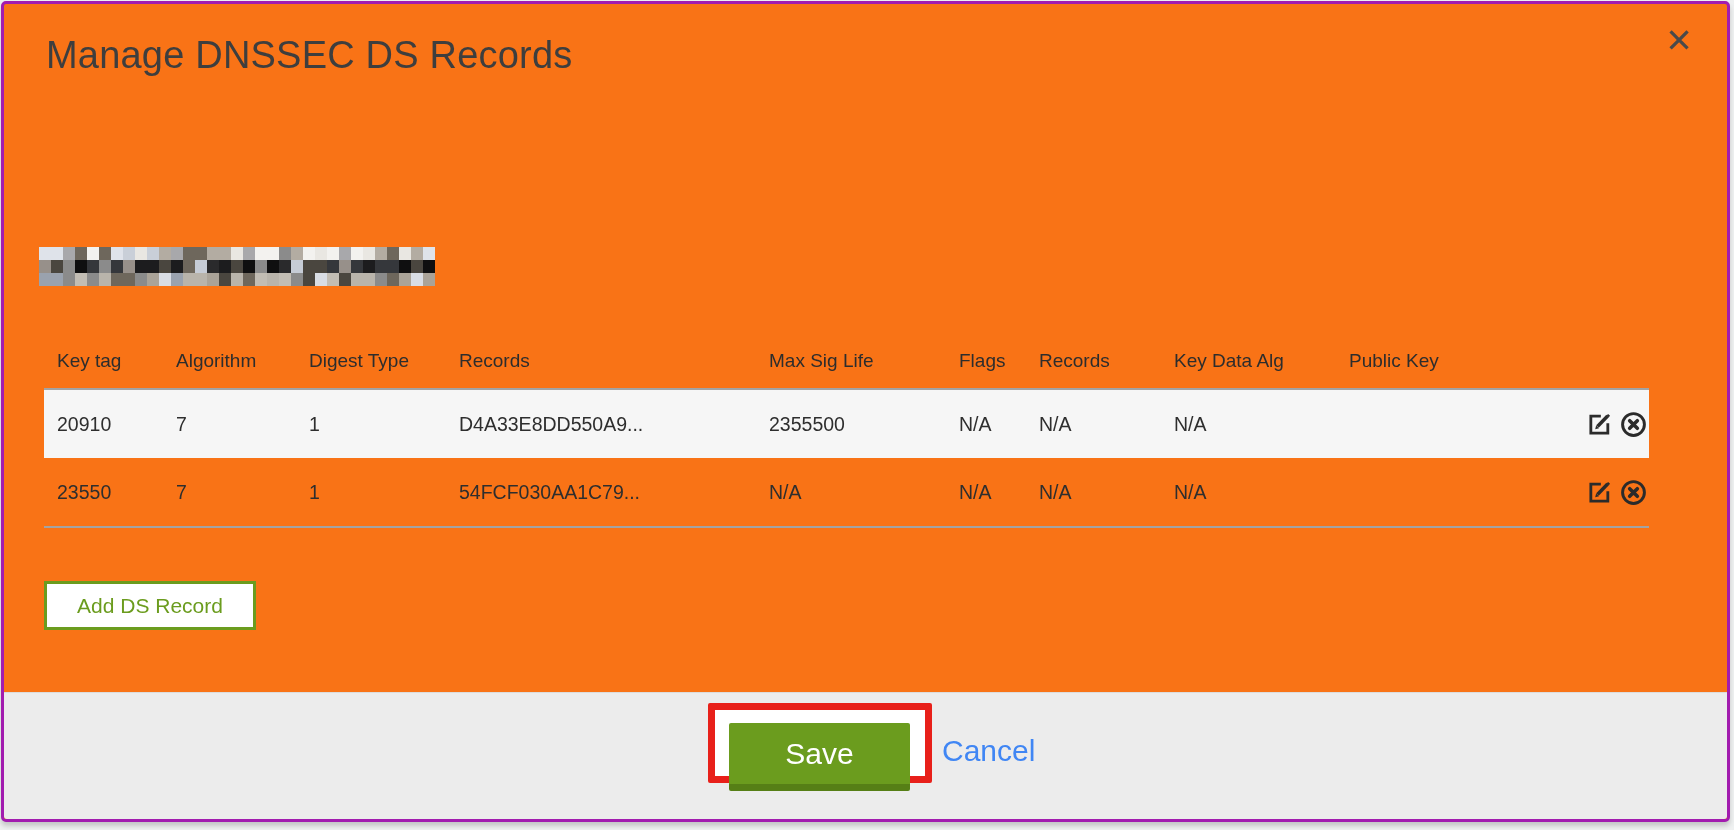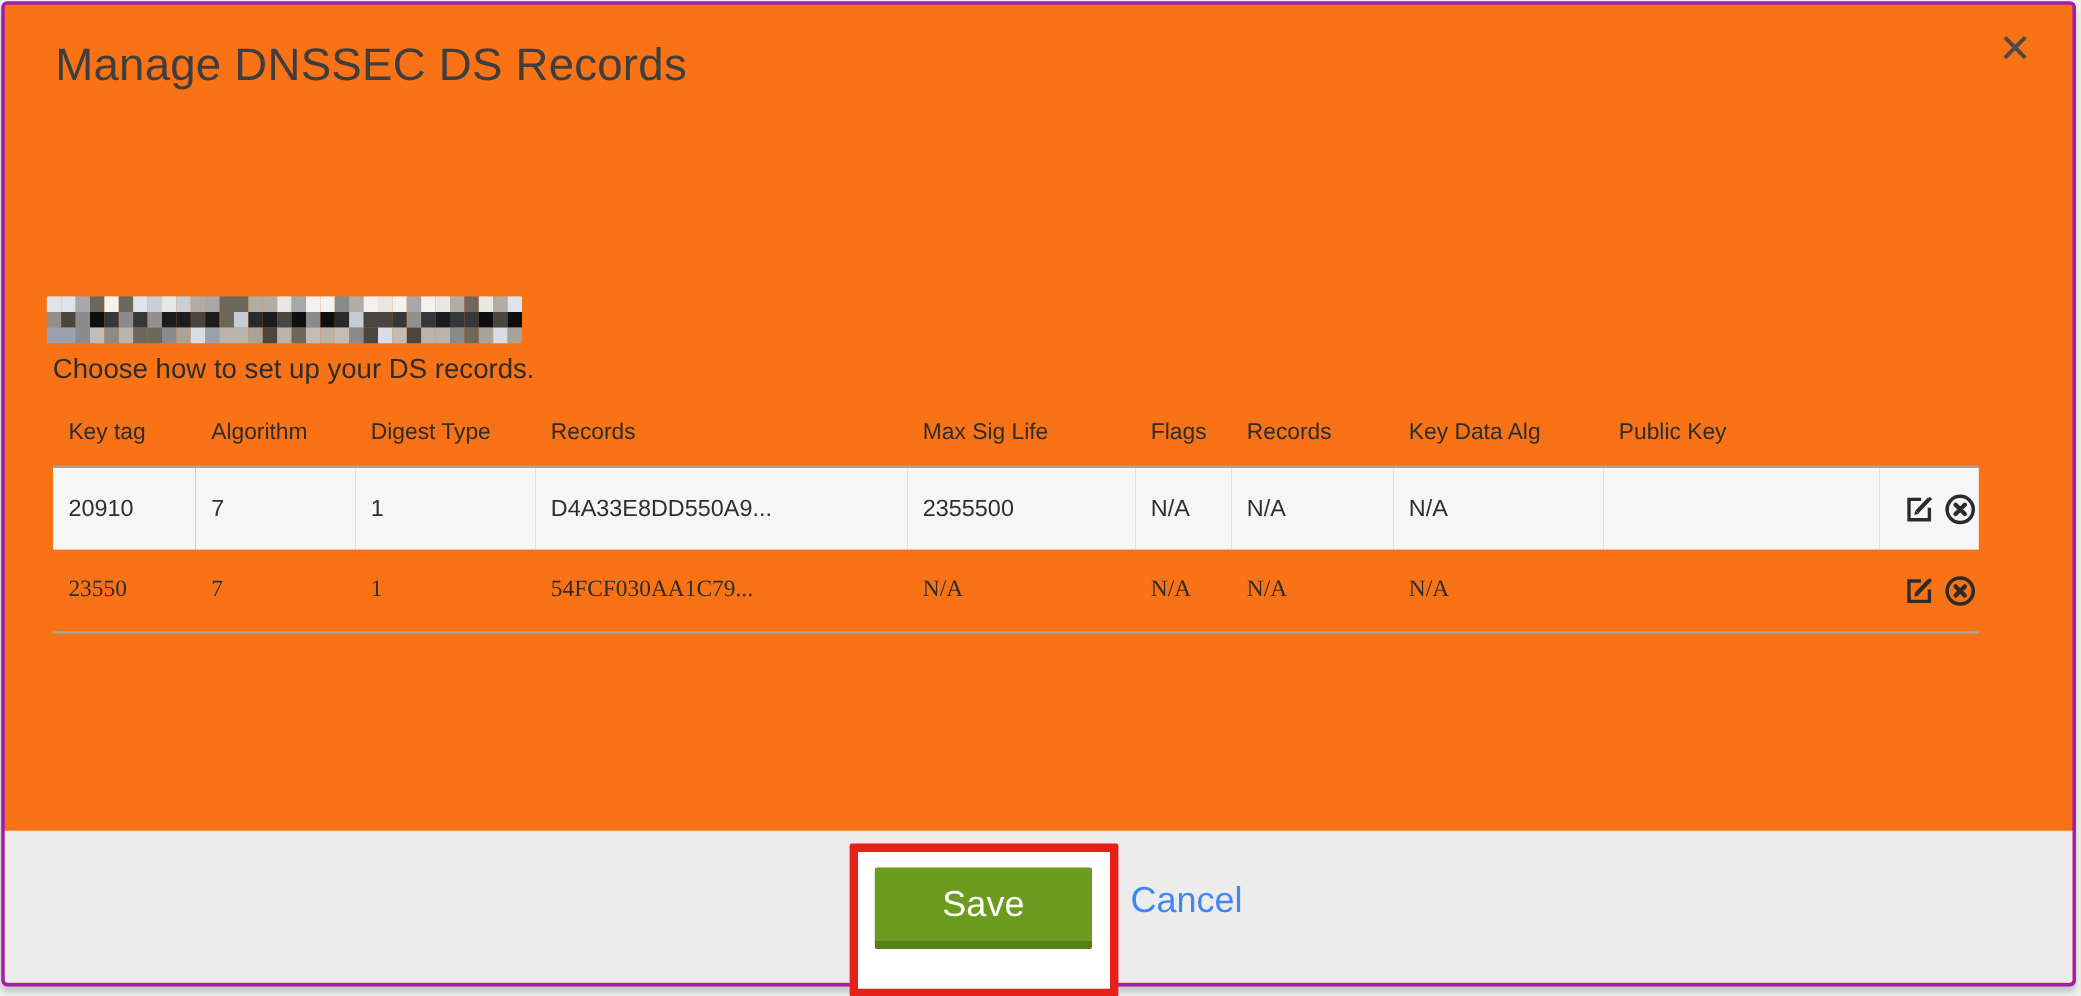--- a/index.html
+++ b/index.html
@@ -72,21 +72,21 @@
   .ds-table td {
     font-size: 19.5px;
     color: #2e2e2e;
     height: 68px;
     padding: 0 6px 0 13px;
     vertical-align: middle;
     white-space: nowrap;
     overflow: hidden;
   }
   .ds-table tbody tr:nth-child(odd) { background: #f6f6f6; }
-  .ds-table tbody tr:last-child td { border-bottom: 2px solid #a3a3a3; font-family: Liberation Serif, serif; }
+  .ds-table tbody tr:last-child td { border-bottom: 2px solid #a3a3a3; }
   .actions-cell { text-align: right; padding-right: 2px !important; }
   .row-icon {
     display: inline-block;
     width: 27px; height: 27px;
     vertical-align: middle;
     cursor: pointer;
   }
   .row-icon + .row-icon { margin-left: 2px; }
   .add-ds-btn {
     position: absolute;
@@ -105,21 +105,21 @@
     position: absolute;
     left: 0; right: 0; bottom: 0;
     height: 126px;
     background: var(--footer-bg, #ececec);
     border-top: 1px solid #dcdcdc;
     border-radius: 0 0 3px 3px;
   }
   .annotation-rect {
     position: absolute;
     left: 704px; top: 10px;
-    width: 224px; height: 128px;
+    width: 224px; height: 80px;
     box-sizing: border-box;
     background: #ffffff;
     border: 7px solid var(--annotation-red, #e8201a);
     border-radius: 2px;
   }
   .save-btn {
     position: absolute;
     left: 14px; top: 13px;
     width: 181px; height: 68px;
     box-sizing: border-box;
@@ -145,21 +145,20 @@
 <body>
 
 <div class="modal">
 
   <div class="title">Manage DNSSEC DS Records</div>
 
   <div class="close-btn">✕</div>
 
   <div class="redacted-domain"><span style="background: rgb(223, 227, 234);"></span><span style="background: rgb(223, 227, 234);"></span><span style="background: rgb(168, 168, 171);"></span><span style="background: rgb(110, 103, 92);"></span><span style="background: rgb(243, 242, 239);"></span><span style="background: rgb(110, 103, 92);"></span><span style="background: rgb(223, 227, 234);"></span><span style="background: rgb(201, 207, 216);"></span><span style="background: rgb(233, 231, 226);"></span><span style="background: rgb(201, 207, 216);"></span><span style="background: rgb(179, 172, 162);"></span><span style="background: rgb(168, 168, 171);"></span><span style="background: rgb(110, 103, 92);"></span><span style="background: rgb(110, 103, 92);"></span><span style="background: rgb(179, 172, 162);"></span><span style="background: rgb(179, 172, 162);"></span><span style="background: rgb(233, 231, 226);"></span><span style="background: rgb(168, 168, 171);"></span><span style="background: rgb(243, 242, 239);"></span><span style="background: rgb(243, 242, 239);"></span><span style="background: rgb(139, 139, 139);"></span><span style="background: rgb(179, 172, 162);"></span><span style="background: rgb(243, 242, 239);"></span><span style="background: rgb(233, 231, 226);"></span><span style="background: rgb(243, 242, 239);"></span><span style="background: rgb(168, 168, 171);"></span><span style="background: rgb(243, 242, 239);"></span><span style="background: rgb(233, 231, 226);"></span><span style="background: rgb(179, 172, 162);"></span><span style="background: rgb(110, 103, 92);"></span><span style="background: rgb(233, 231, 226);"></span><span style="background: rgb(179, 172, 162);"></span><span style="background: rgb(223, 227, 234);"></span><span style="background: rgb(151, 144, 138);"></span><span style="background: rgb(74, 70, 63);"></span><span style="background: rgb(139, 139, 139);"></span><span style="background: rgb(15, 15, 16);"></span><span style="background: rgb(53, 55, 59);"></span><span style="background: rgb(139, 139, 139);"></span><span style="background: rgb(53, 55, 59);"></span><span style="background: rgb(151, 144, 138);"></span><span style="background: rgb(28, 28, 30);"></span><span style="background: rgb(28, 28, 30);"></span><span style="background: rgb(74, 70, 63);"></span><span style="background: rgb(28, 28, 30);"></span><span style="background: rgb(110, 103, 92);"></span><span style="background: rgb(198, 204, 214);"></span><span style="background: rgb(42, 42, 44);"></span><span style="background: rgb(28, 28, 30);"></span><span style="background: rgb(74, 70, 63);"></span><span style="background: rgb(15, 15, 16);"></span><span style="background: rgb(139, 139, 139);"></span><span style="background: rgb(15, 15, 16);"></span><span style="background: rgb(42, 42, 44);"></span><span style="background: rgb(198, 204, 214);"></span><span style="background: rgb(74, 70, 63);"></span><span style="background: rgb(74, 70, 63);"></span><span style="background: rgb(53, 55, 59);"></span><span style="background: rgb(151, 144, 138);"></span><span style="background: rgb(53, 55, 59);"></span><span style="background: rgb(28, 28, 30);"></span><span style="background: rgb(53, 55, 59);"></span><span style="background: rgb(53, 55, 59);"></span><span style="background: rgb(15, 15, 16);"></span><span style="background: rgb(74, 70, 63);"></span><span style="background: rgb(15, 15, 16);"></span><span style="background: rgb(154, 162, 174);"></span><span style="background: rgb(154, 162, 174);"></span><span style="background: rgb(139, 139, 139);"></span><span style="background: rgb(194, 189, 180);"></span><span style="background: rgb(139, 139, 139);"></span><span style="background: rgb(185, 180, 171);"></span><span style="background: rgb(110, 103, 92);"></span><span style="background: rgb(110, 103, 92);"></span><span style="background: rgb(139, 139, 139);"></span><span style="background: rgb(170, 163, 152);"></span><span style="background: rgb(217, 221, 228);"></span><span style="background: rgb(154, 162, 174);"></span><span style="background: rgb(185, 180, 171);"></span><span style="background: rgb(185, 180, 171);"></span><span style="background: rgb(170, 163, 152);"></span><span style="background: rgb(74, 70, 63);"></span><span style="background: rgb(185, 180, 171);"></span><span style="background: rgb(110, 103, 92);"></span><span style="background: rgb(194, 189, 180);"></span><span style="background: rgb(185, 180, 171);"></span><span style="background: rgb(194, 189, 180);"></span><span style="background: rgb(139, 139, 139);"></span><span style="background: rgb(74, 70, 63);"></span><span style="background: rgb(217, 221, 228);"></span><span style="background: rgb(194, 189, 180);"></span><span style="background: rgb(74, 70, 63);"></span><span style="background: rgb(185, 180, 171);"></span><span style="background: rgb(185, 180, 171);"></span><span style="background: rgb(139, 139, 139);"></span><span style="background: rgb(110, 103, 92);"></span><span style="background: rgb(170, 163, 152);"></span><span style="background: rgb(217, 221, 228);"></span><span style="background: rgb(170, 163, 152);"></span></div>
 
-  <div class="instruction">Choose how to set up your DS records.</div>
 
   <table class="ds-table">
     <colgroup>
         <col style="width: 119px;">
         <col style="width: 133px;">
         <col style="width: 150px;">
         <col style="width: 310px;">
         <col style="width: 190px;">
         <col style="width: 80px;">
         <col style="width: 135px;">
@@ -233,20 +232,21 @@
         <svg viewBox="0 0 24 24" width="27" height="27">
           <circle cx="12" cy="12" r="9.7" fill="none" stroke="#2b2b2b" stroke-width="2.6"></circle>
           <path d="M8.6 8.6 L15.4 15.4 M15.4 8.6 L8.6 15.4" fill="none" stroke="#2b2b2b" stroke-width="3.2" stroke-linecap="round"></path>
         </svg>
       </span>
     </td>
   </tr>
 </tbody>
   </table>
 
+  <button class="add-ds-btn">Add DS Record</button>
 
   <div class="footer">
     <div class="annotation-rect">
       <button class="save-btn">Save</button>
     </div>
     <a class="cancel-link">Cancel</a>
   </div>
 
 </div>
 

